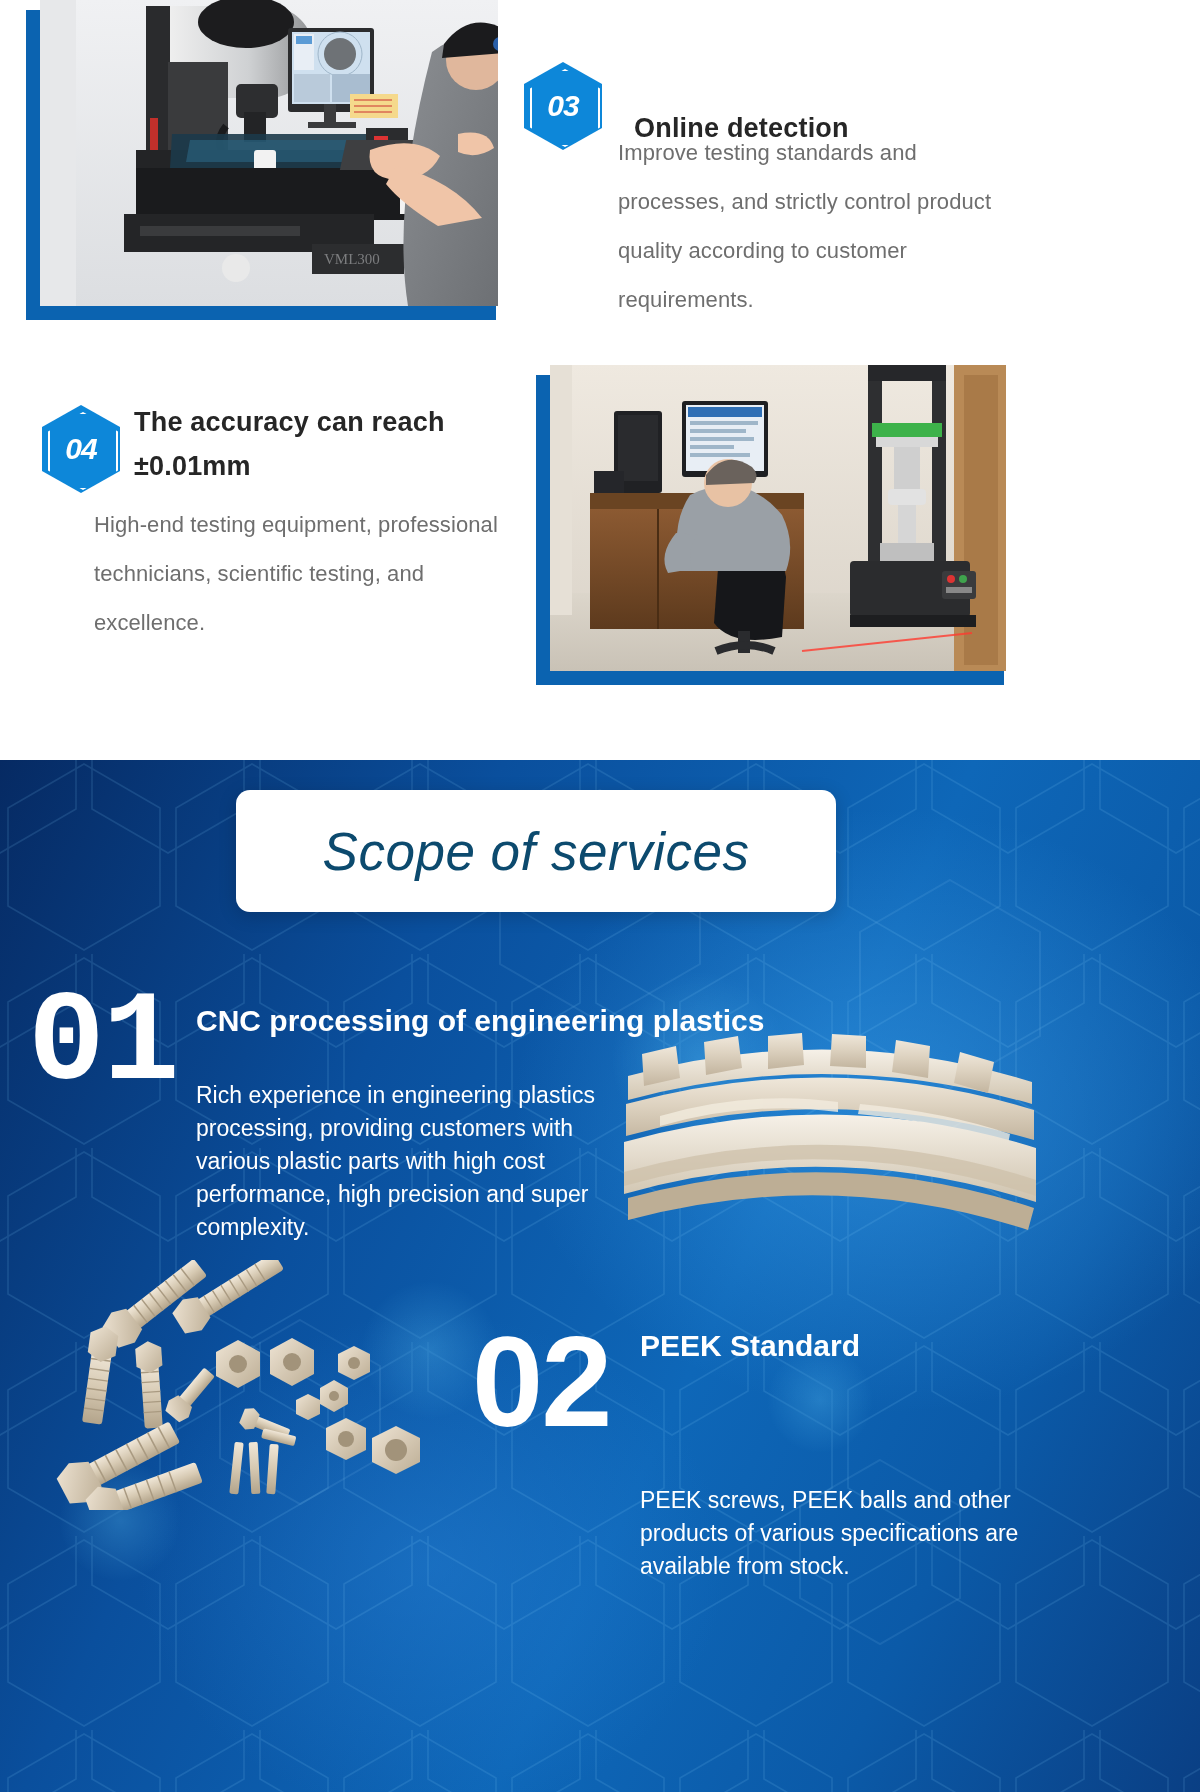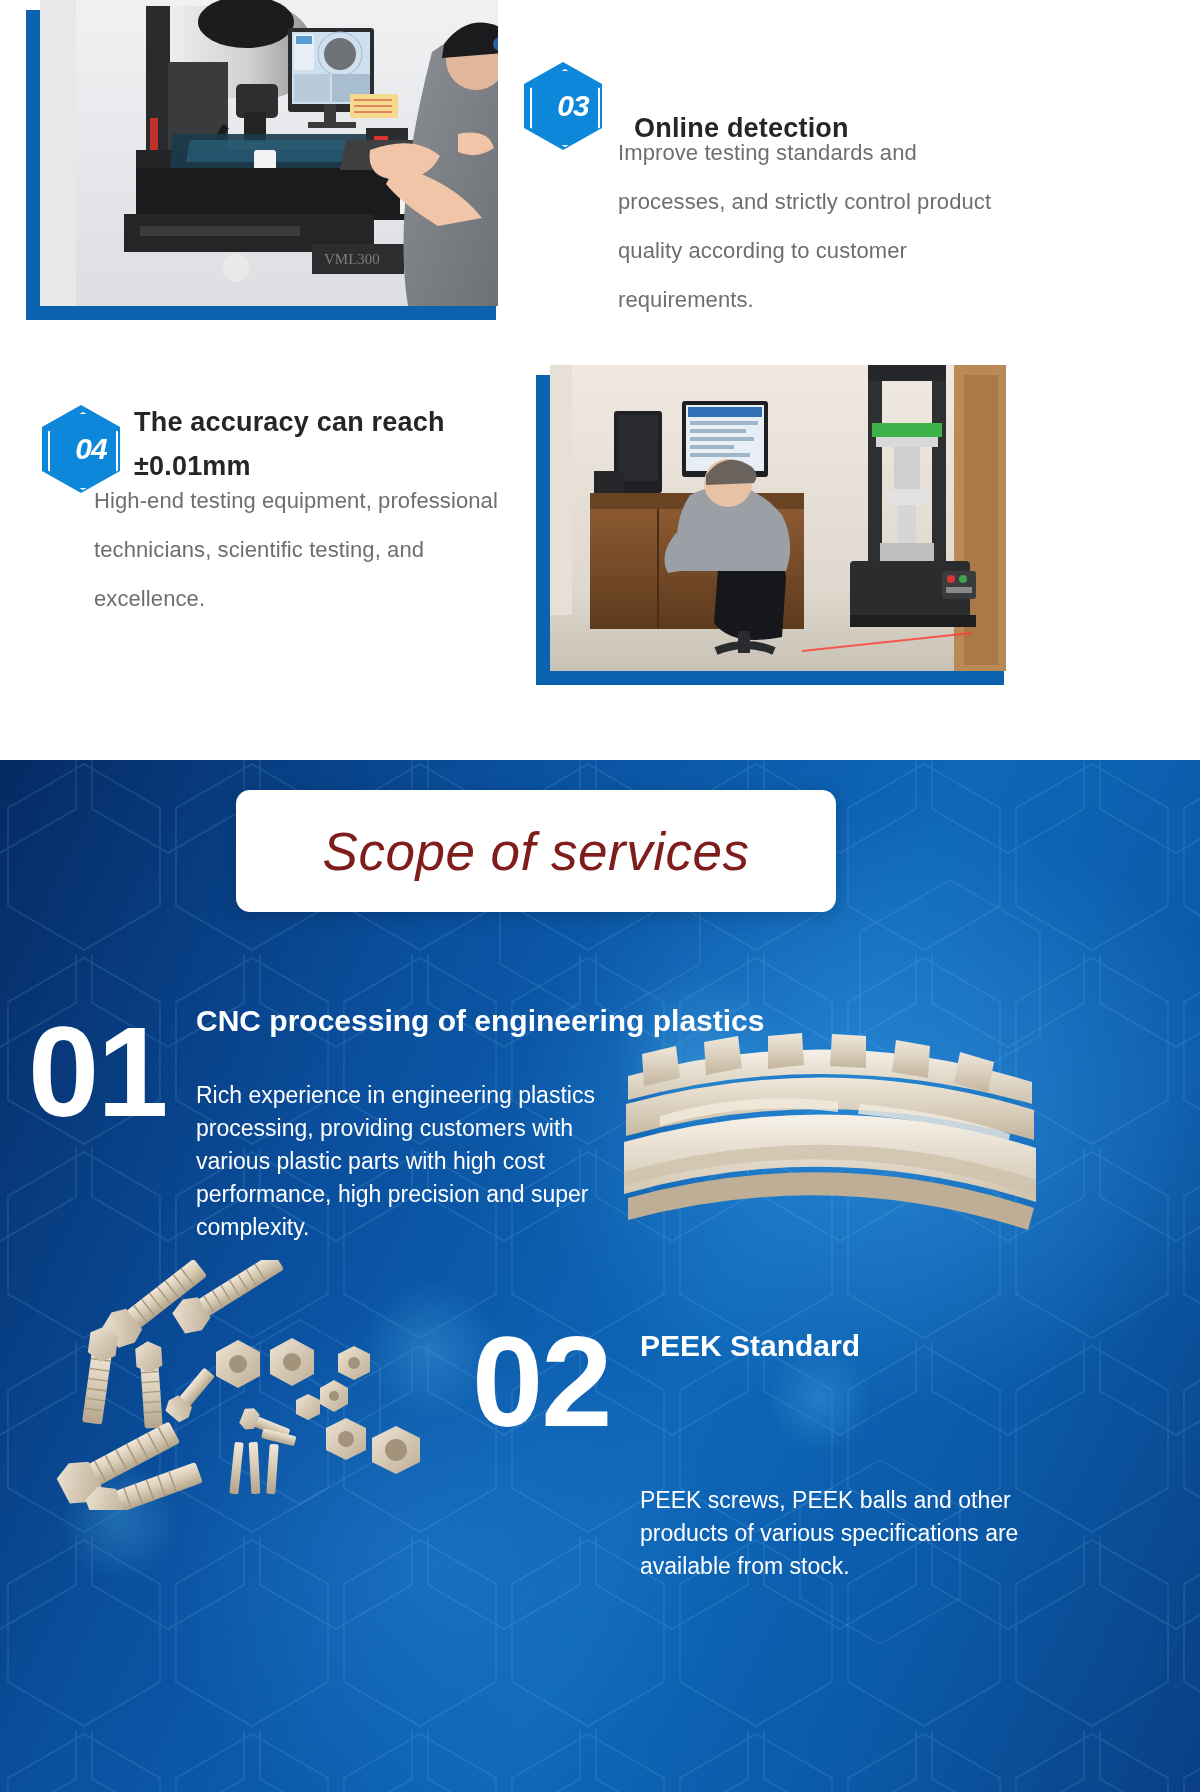--- a/index.html
+++ b/index.html
@@ -43,21 +43,20 @@
     position:absolute;left:6px;top:7px;width:66px;height:74px;
     border:2px solid #ffffff;
     clip-path:polygon(50% 0%,100% 25%,100% 75%,50% 100%,0% 75%,0% 25%);
     background:transparent;
   }
   .hex-num{
     position:absolute;left:0;top:0;width:78px;height:88px;
     display:flex;align-items:center;justify-content:center;
     color:#fff;font-size:30px;font-weight:bold;font-style:italic;
     letter-spacing:-1px;
-    padding-left:10px;
   }
 
   .feature-title{
     position:absolute;color:#262626;font-size:27px;font-weight:bold;
     line-height:44px;letter-spacing:0.2px;
   }
   .feature-body{
     position:absolute;color:#6e6e6e;font-size:22px;line-height:49px;
     letter-spacing:0.1px;
   }
@@ -73,33 +72,33 @@
   }
   #hex-pattern{position:absolute;left:0;top:0;width:1200px;height:1032px;opacity:.5;}
 
   #scope-title-card{
     position:absolute;left:236px;top:30px;width:600px;height:122px;
     background:#fff;border-radius:14px;
     display:flex;align-items:center;justify-content:center;
     box-shadow:0 4px 18px rgba(0,0,0,.18);
   }
   #scope-title-text{
-    color:#7f1d1d;font-size:53px;font-style:italic;font-weight:normal;
+    color:#0c4a6e;font-size:53px;font-style:italic;font-weight:normal;
     letter-spacing:.5px;
   }
 
   .big-number{
     position:absolute;color:#ffffff;font-weight:bold;
     font-family:"Liberation Sans", sans-serif;
   }
   .scope-title{position:absolute;color:#fff;font-weight:bold;}
   .scope-body{position:absolute;color:#fff;margin-top:19px;}
 
   
-  #num-01{left:28px;top:1008px;font-size:128px;line-height:128px;letter-spacing:-2px;}
+  #num-01{left:28px;top:980px;font-size:128px;line-height:128px;letter-spacing:-2px;font-family:Liberation Mono, monospace;}
   #title-01{left:196px;top:1000px;font-size:30px;line-height:42px;width:760px;}
   #body-01{left:196px;top:1060px;font-size:23px;line-height:33px;width:400px;}
 
   
   #num-02{left:452px;top:1318px;font-size:128px;line-height:128px;letter-spacing:-2px;margin-left:20px;}
   #title-02{left:640px;top:1325px;font-size:30px;line-height:42px;}
   #body-02{left:640px;top:1465px;font-size:23px;line-height:33px;width:400px;}
 
   
   #peek-part{position:absolute;left:620px;top:1030px;width:420px;height:230px;}
@@ -275,21 +274,21 @@
 
   </div>
 
   <div class="hex-badge" style="left:42px;top:405px;">
     <div class="hex-shape"></div>
     <div class="hex-inner-line"></div>
     <div class="hex-num">04</div>
   </div>
 
   <div class="feature-title" style="left:134px;top:400px;width:380px;">The accuracy can reach ±0.01mm</div>
-  <div class="feature-body" style="left:94px;top:476px;width:420px;">High-end testing equipment, professional technicians, scientific testing, and excellence.</div>
+  <div class="feature-body" style="left:94px;top:500px;width:420px;">High-end testing equipment, professional technicians, scientific testing, and excellence.</div>
 </div>
 
 <div id="scope-section">
 
   <svg id="hex-pattern" viewBox="0 0 1200 1032" preserveAspectRatio="none">
     <defs>
       <pattern id="hexpat" width="168" height="194" patternUnits="userSpaceOnUse">
         <g fill="none" stroke="#7ec8f5" stroke-width="1.6" opacity=".30">
           <polygon points="84,4 160,48 160,146 84,190 8,146 8,48"></polygon>
           <polygon points="0,-93 76,-49 76,49 0,93 -76,49 -76,-49"></polygon>

